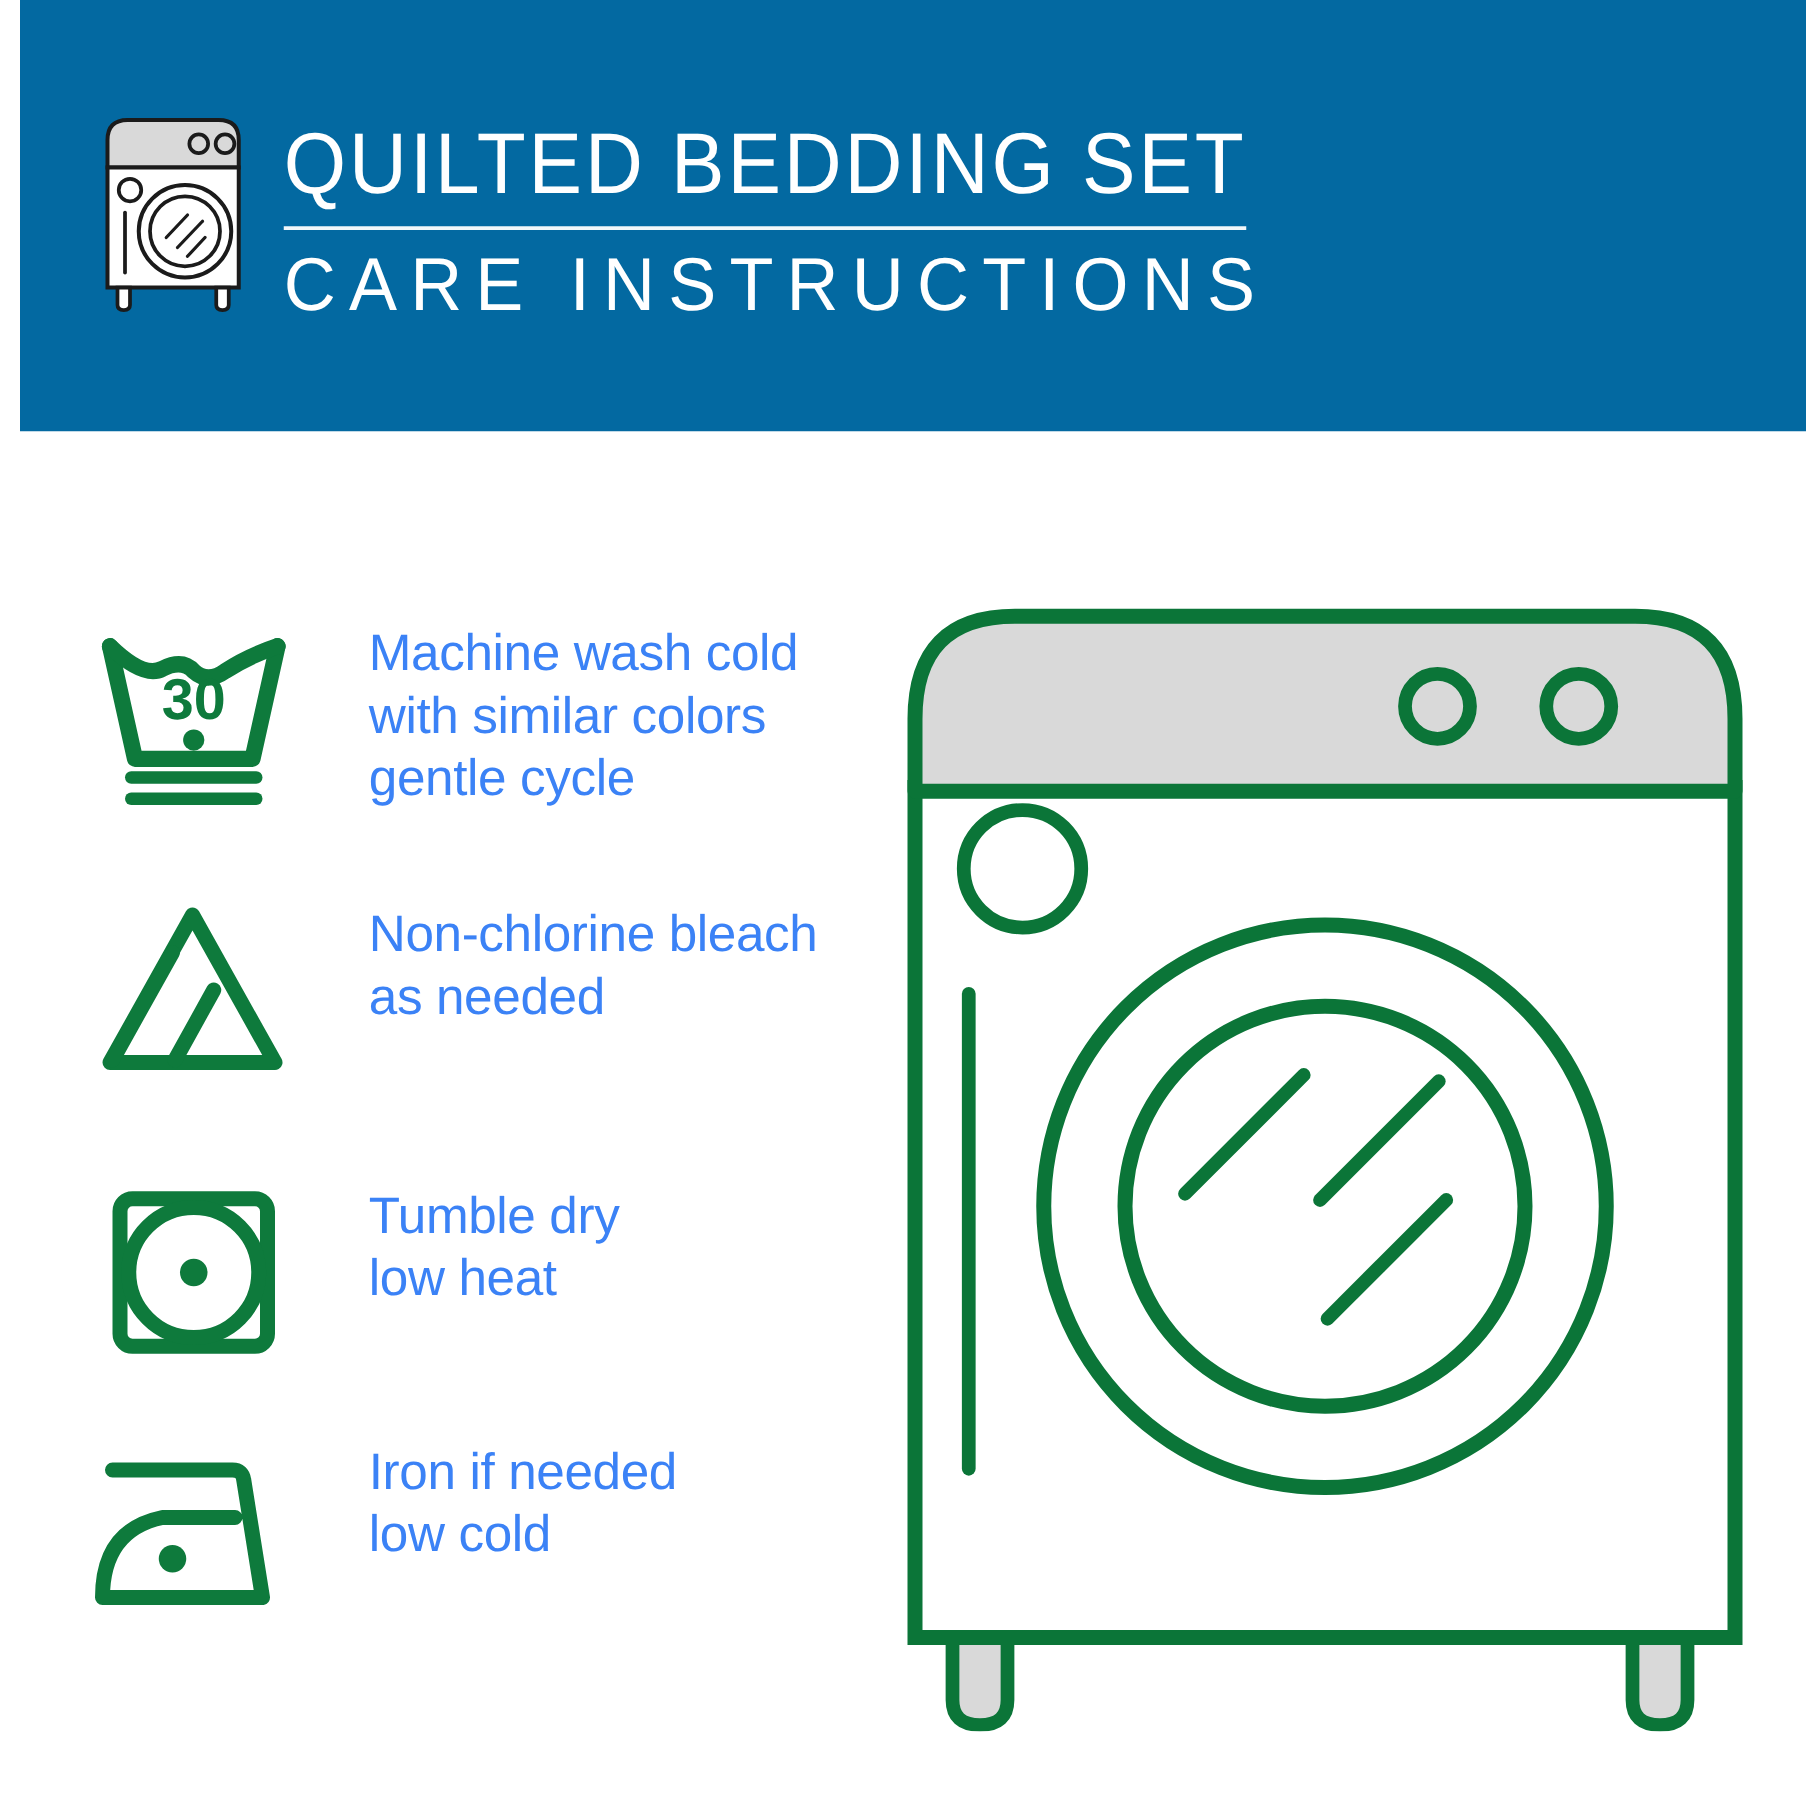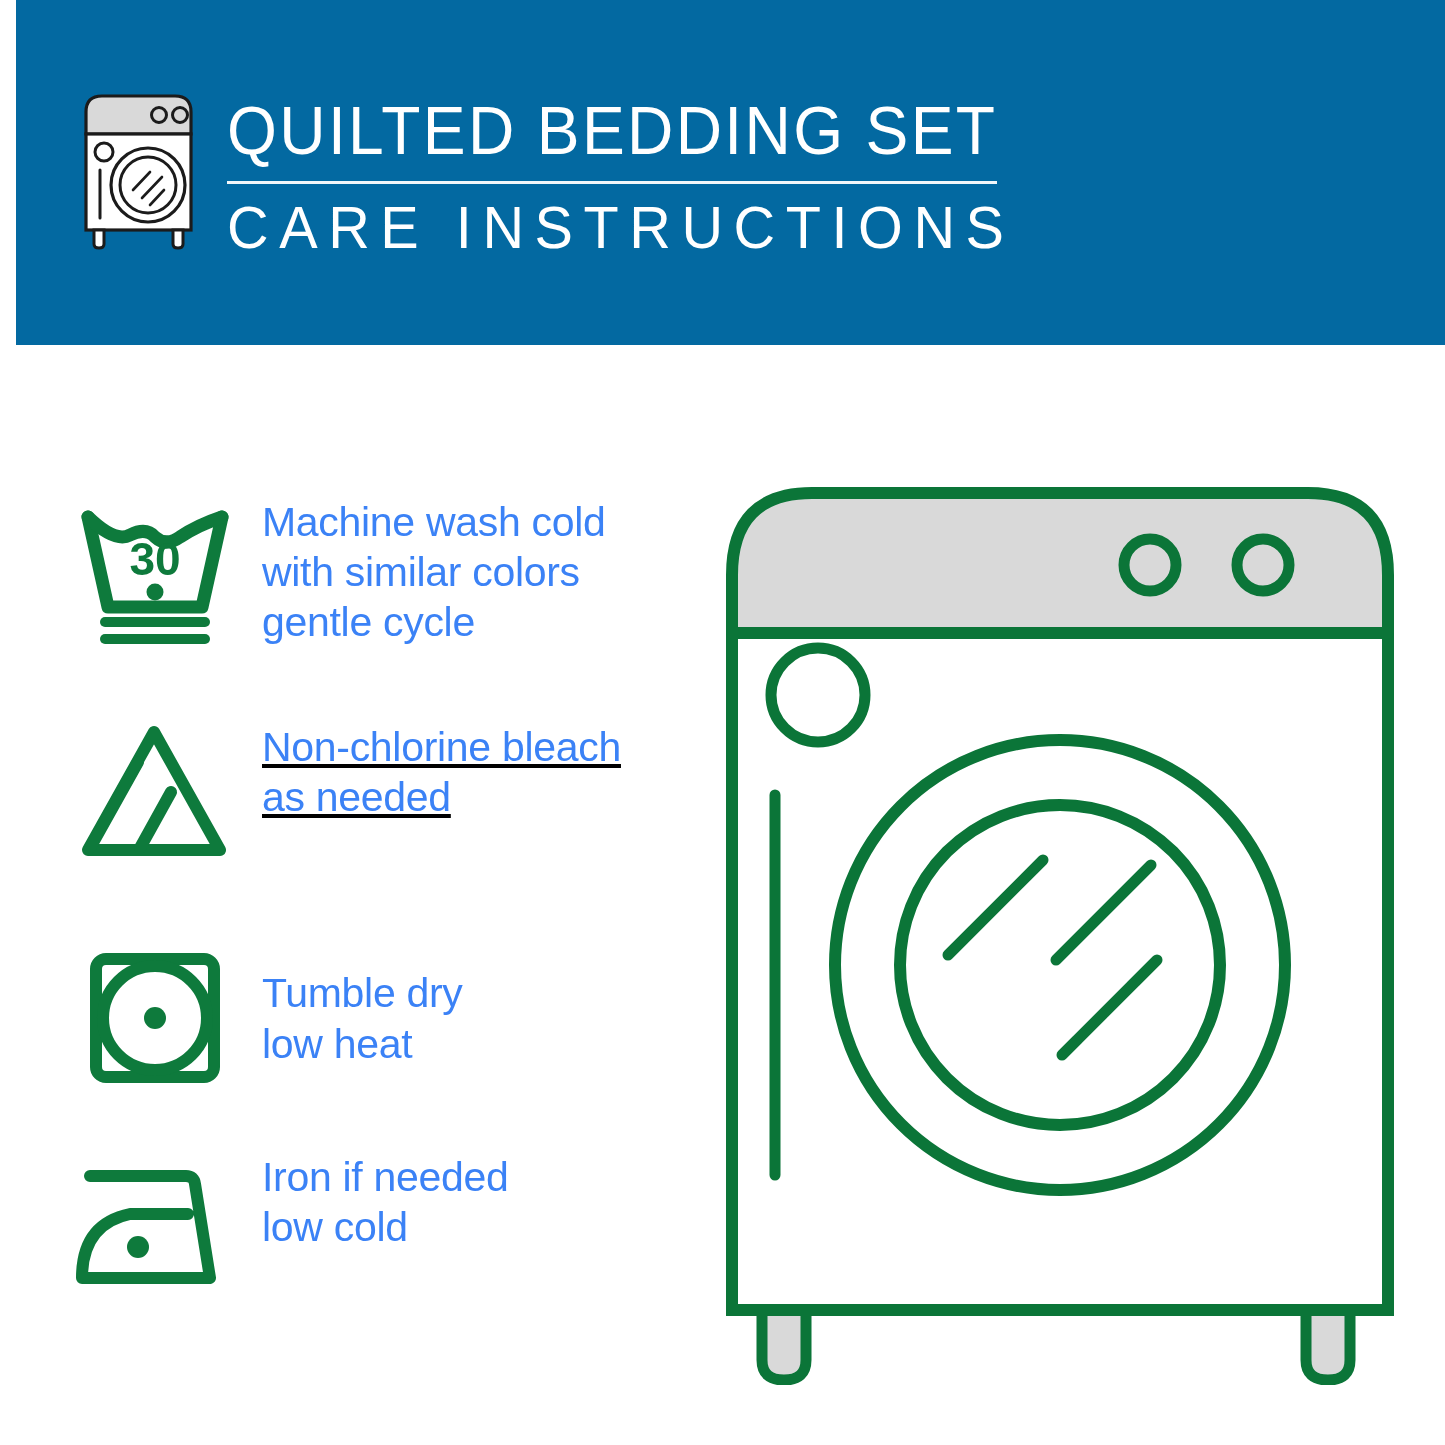--- a/index.html
+++ b/index.html
@@ -47,36 +47,36 @@
     white-space:nowrap;
     transform:scaleX(0.96);
     transform-origin:left center;
   }
 
   
   .care-list{
     position:absolute;left:0;top:345px;width:700px;height:1100px;
   }
   .care-row{
-    position:absolute;left:70px;display:flex;align-items:flex-start;
+    position:absolute;left:70px;display:flex;align-items:flex-start;gap:33px;
   }
   .care-row .sym{flex:0 0 auto;width:170px;display:flex;justify-content:center;}
   .care-row .lbl{
     margin-left:22px;
     color:#3b82f6;
     font-family:"Liberation Sans", sans-serif;
     font-size:41px;
     line-height:1.22;
     letter-spacing:-0.3px;
     white-space:pre-line;
     padding-top:2px;
   }
   #row-0{top:150px;}
-  #row-1{top:375px;text-decoration:underline;}
-  #row-2{top:600px;align-items:center;}
+  #row-1{top:375px;}
+  #row-2{top:600px;}
   #row-3{top:805px;}
 
   
   .washer{
     position:absolute;left:700px;top:455px;width:720px;height:930px;
   }
 </style>
 </head>
 <body>
 

